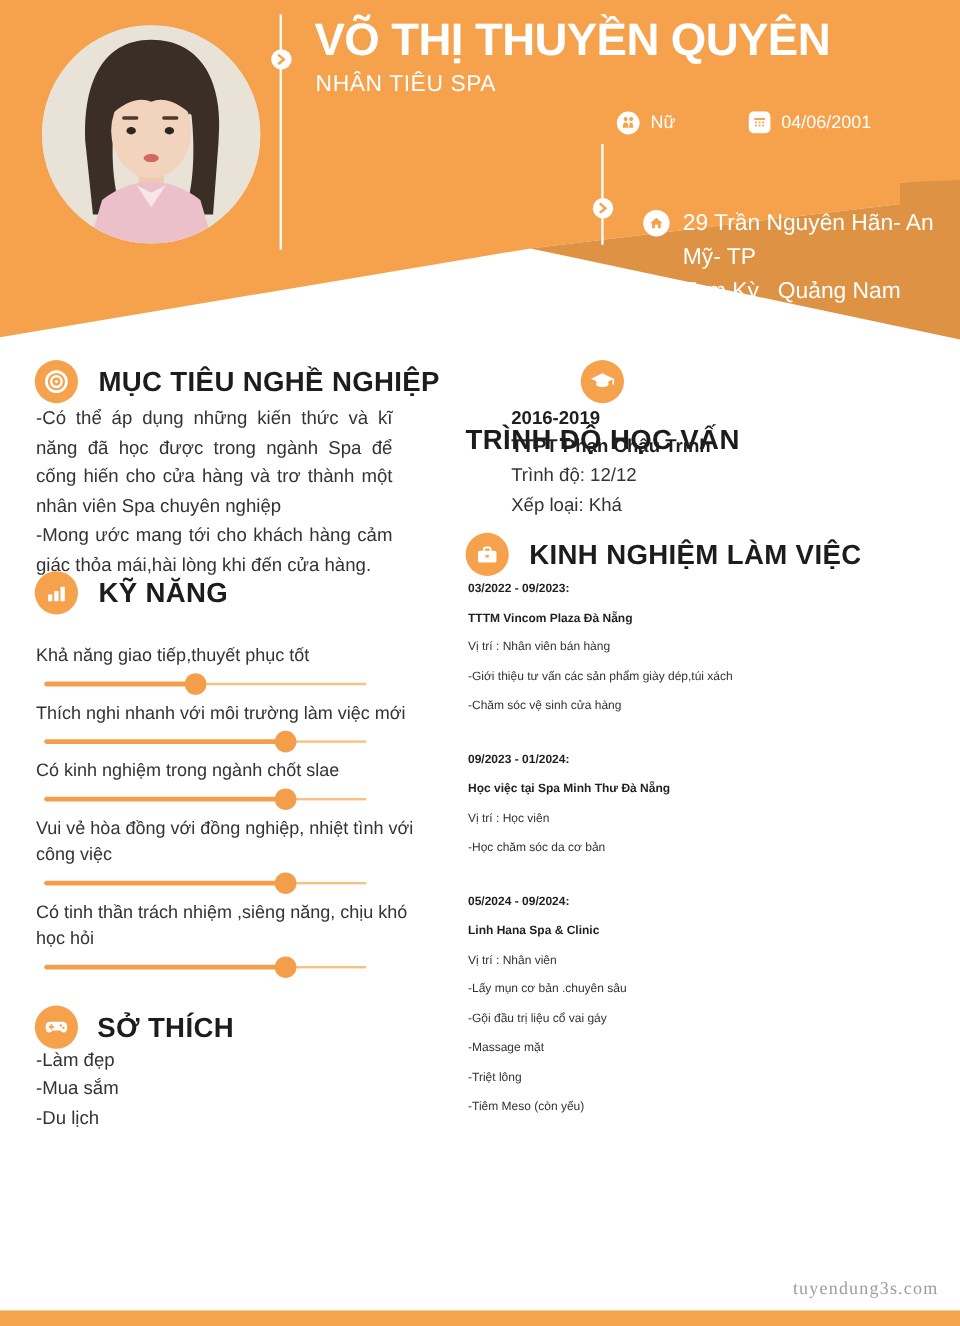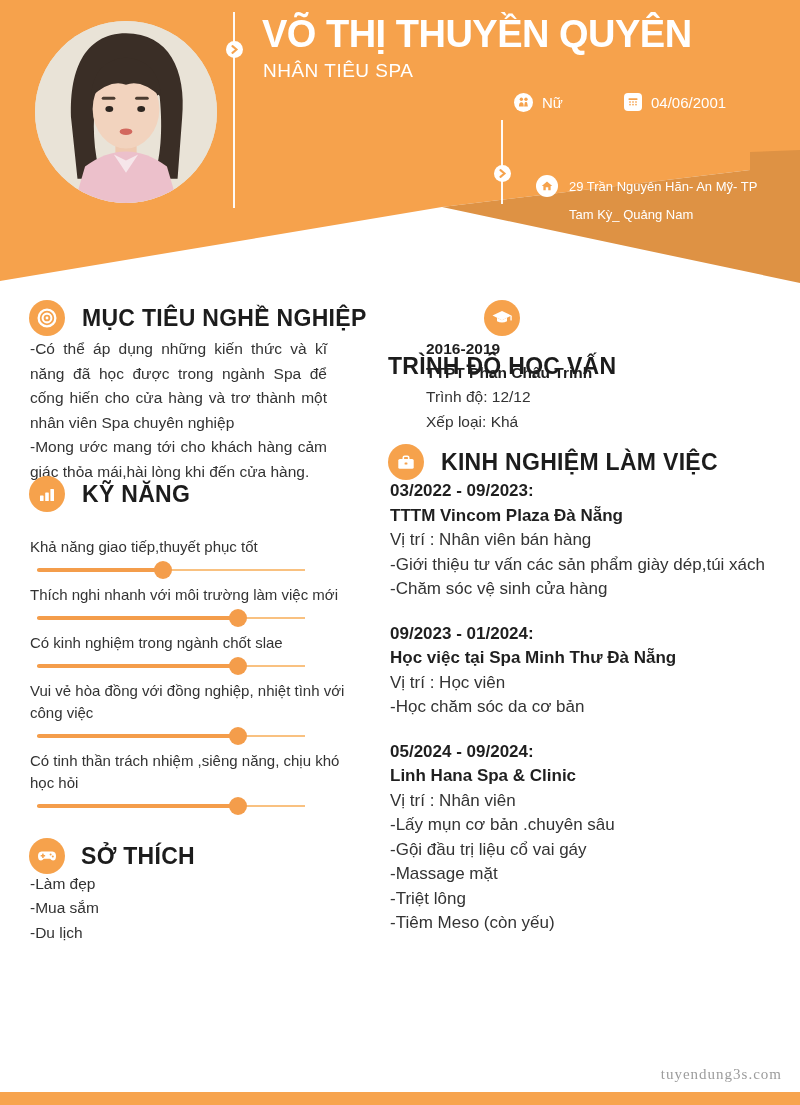--- a/index.html
+++ b/index.html
@@ -20,21 +20,21 @@
   .marker1{left:226px;top:41px;}
   .marker2{left:494px;top:165px;}
   .name{position:absolute;left:262px;top:13px;font-size:38px;font-weight:700;color:#fff;
         letter-spacing:-.5px;white-space:nowrap;}
   .subtitle{position:absolute;left:263px;top:60px;font-size:19px;font-weight:400;color:#fff;
             letter-spacing:.5px;white-space:nowrap;}
   .meta{position:absolute;display:flex;align-items:center;gap:9px;color:#fff;font-size:15px;}
   .meta-gender{left:514px;top:93px;}
   .meta-dob{left:624px;top:93px;}
   .meta-addr{position:absolute;left:536px;top:173px;display:flex;gap:11px;color:#fff;}
-  .addr-text{font-size:13px;line-height:28px;}
+  .addr-text{font-size:19px;line-height:28px;}
   .w-circle{width:19px;height:19px;border-radius:50%;background:#fff;display:flex;
             align-items:center;justify-content:center;flex:0 0 auto;}
   .w-circle.big{width:22px;height:22px;margin-top:2px;}
   .w-rrect{width:18px;height:18px;border-radius:4px;background:#fff;display:flex;
            align-items:center;justify-content:center;flex:0 0 auto;}
   
   .sec-head{position:absolute;display:flex;align-items:center;gap:17px;}
   .icon-circle{width:36px;height:36px;border-radius:50%;background:#F6A24C;display:flex;
                align-items:center;justify-content:center;flex:0 0 auto;}
   .sec-title{font-size:23px;font-weight:700;color:#1c1c1c;letter-spacing:.3px;white-space:nowrap;}
@@ -48,21 +48,21 @@
   .skill{margin-bottom:6px;}
   .skill-label{font-size:15px;line-height:22px;color:#333;margin-bottom:4px;width:330px;}
   .slider{position:relative;height:16px;width:268px;margin-left:7px;}
   .sl-track{position:absolute;left:0;right:0;top:7px;height:2px;background:#F9C180;}
   .sl-fill{position:absolute;left:0;top:6px;height:4px;background:#F49D4B;border-radius:2px;}
   .sl-knob{position:absolute;top:-1px;width:18px;height:18px;margin-left:-9px;border-radius:50%;
            background:#F49D4B;}
   
   .hobbies{position:absolute;left:30px;top:872px;font-size:15.5px;line-height:24.3px;color:#333;}
   
-  .exp{position:absolute;left:390px;top:479px;font-size:17px;line-height:24.5px;color:#333;}
+  .exp{position:absolute;left:390px;top:479px;font-size:10px;line-height:24.5px;color:#333;}
   .job+.job{margin-top:20px;}
   
   .watermark{position:absolute;right:18px;top:1066px;font-family:Liberation Serif, serif;
              font-size:15px;color:#9c9c9c;letter-spacing:1px;}
   .footer-bar{position:absolute;left:0;right:0;bottom:0;height:13px;background:#F7A44E;}
 </style>
 </head>
 <body>
 
 <div class="page">

